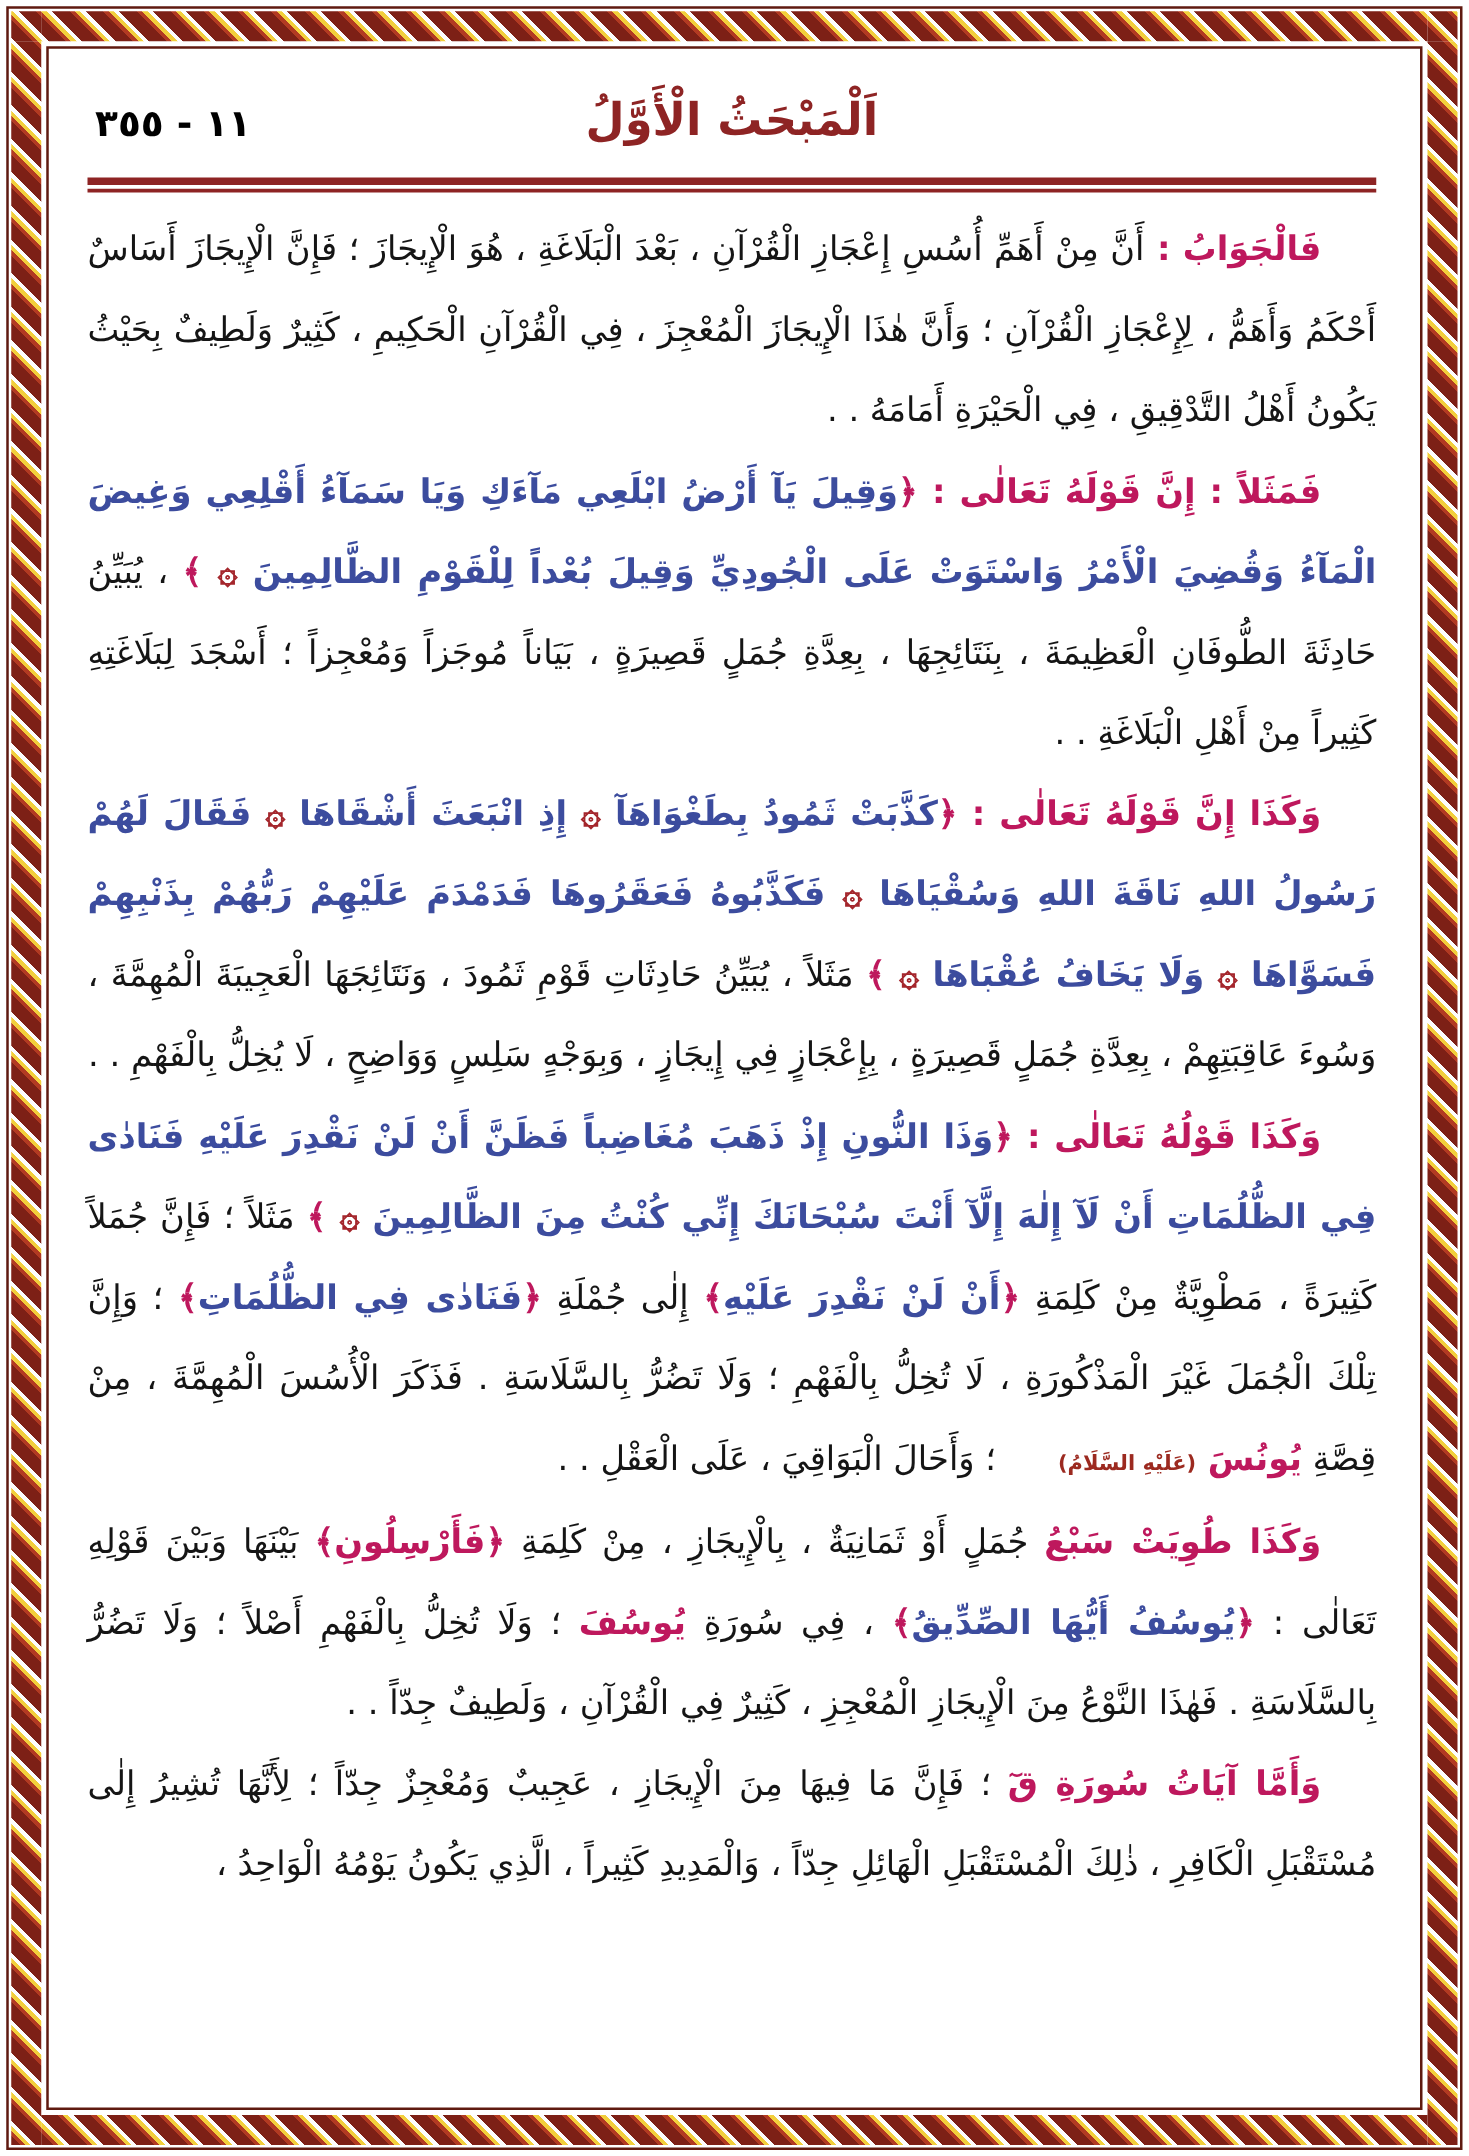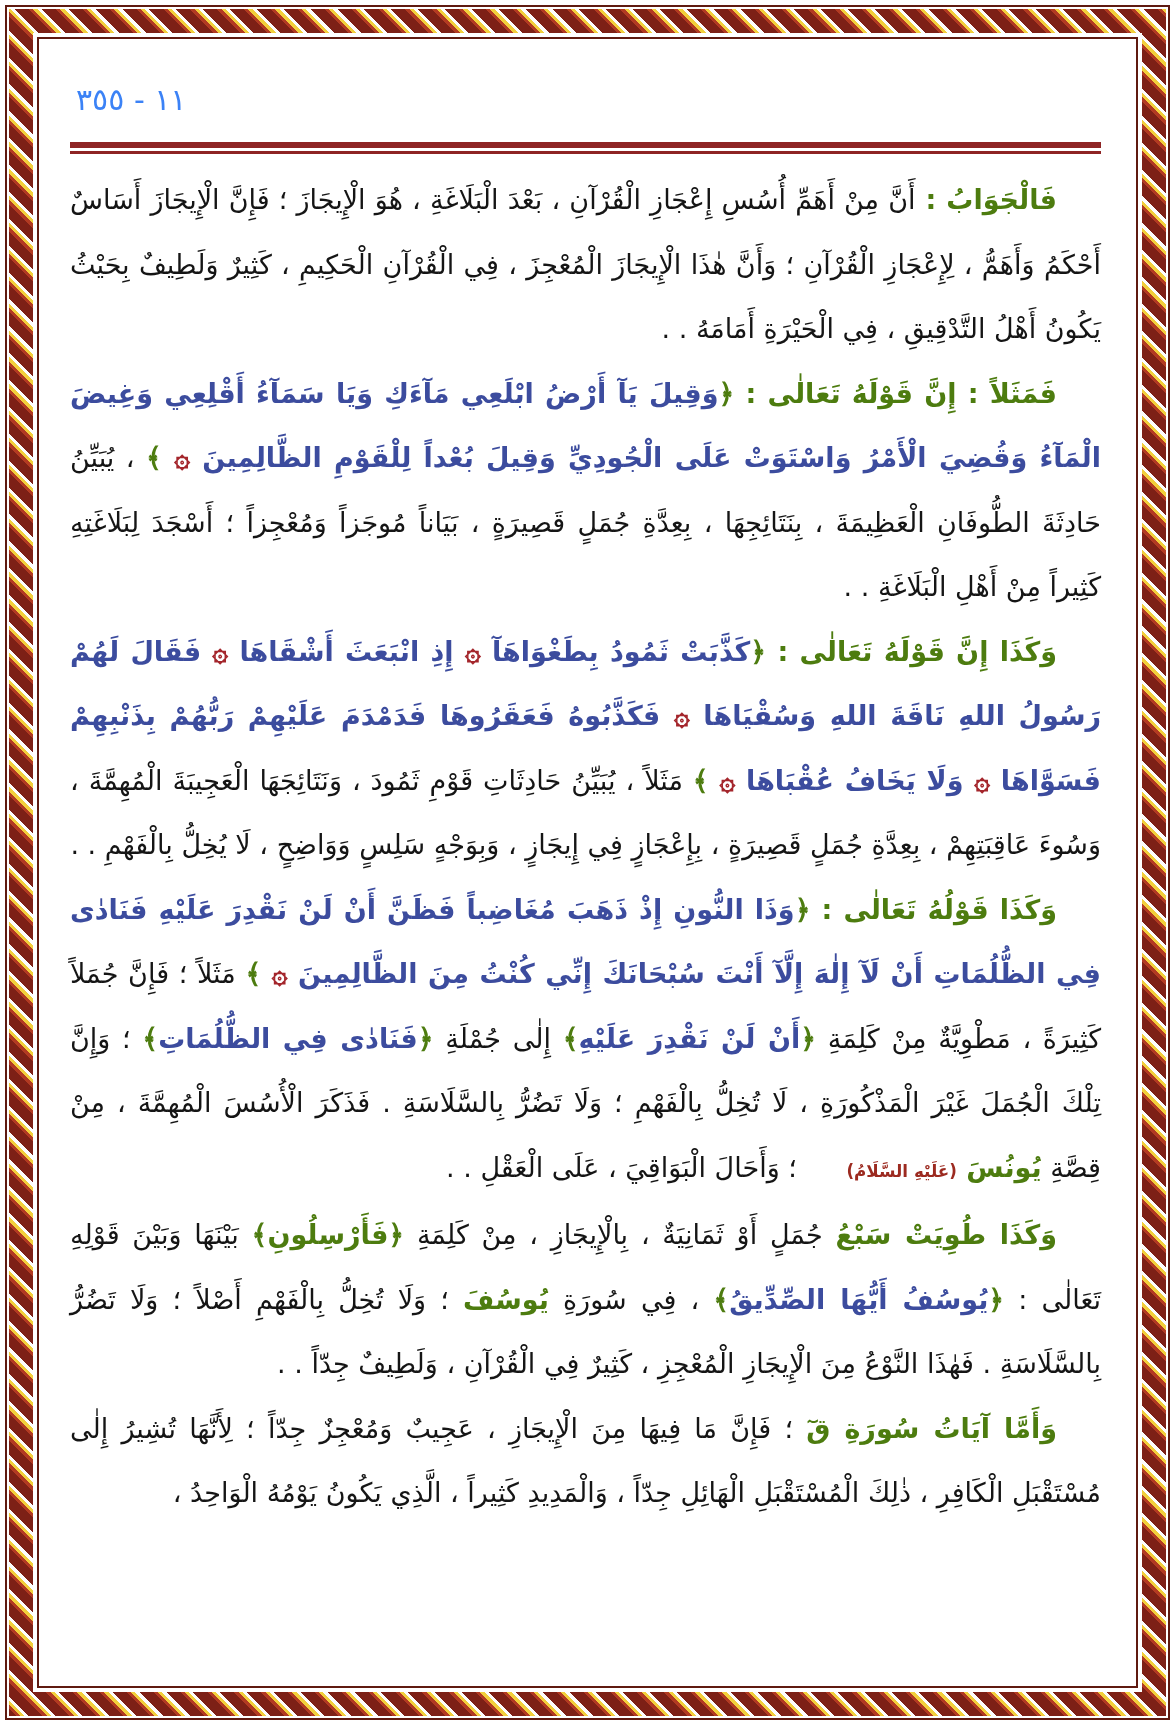--- a/index.html
+++ b/index.html
@@ -32,60 +32,61 @@
   }
   .header-row{position:relative;height:72px;}
   .page-title{
     position:absolute;left:0;right:0;top:6px;
     text-align:center;
     font-size:36px;font-weight:bold;
     color:#8e2424;
   }
   .page-number{
     position:absolute;left:6px;top:12px;
-    font-size:30px;font-weight:normal;
-    color:#3b82f6;
+    font-size:30px;font-weight:bold;
+    color:#000000;
     direction:rtl;
   }
   .header-rule{
     height:3px;
     border-top:6px solid #8e2424;
     border-bottom:3px solid #8e2424;
     margin-bottom:14px;
   }
   .text-body{
     text-align:justify;
     color:#151515;
   }
   .para{
     margin:0;
     font-size:27px;
     line-height:64.5px;
     text-indent:44px;
     text-align:justify;
   }
   .seg-black{color:#151515;}
-  .seg-red{color:#4d7c0f;font-weight:bold;}
+  .seg-red{color:#be185d;font-weight:bold;}
   .seg-blue{color:#3c4c9e;font-weight:bold;}
   .seg-rosette{color:#a4262c;font-weight:bold;}
   .seg-red-small{color:#9c2a20;font-weight:bold;font-size:0.62em;margin-left:41px;}
 </style>
 </head>
 <body>
 
 <div class="page">
 
   <div class="frame-band"></div>
   <div class="frame-outer"></div>
   <div class="frame-inner"></div>
 
   <div class="content">
 
     <div class="header-row">
       <div class="page-number">١١ - ٣٥٥</div>
+      <div class="page-title">اَلْمَبْحَثُ الْأَوَّلُ</div>
     </div>
 
     <div class="header-rule"></div>
 
     <div class="text-body">
         <p class="para"><span class="seg-red">فَالْجَوَابُ : </span><span class="seg-black">أَنَّ مِنْ أَهَمِّ أُسُسِ إِعْجَازِ الْقُرْآنِ ، بَعْدَ الْبَلَاغَةِ ، هُوَ الْإِيجَازَ ؛ فَإِنَّ الْإِيجَازَ أَسَاسٌ أَحْكَمُ وَأَهَمُّ ، لِإِعْجَازِ الْقُرْآنِ ؛ وَأَنَّ هٰذَا الْإِيجَازَ الْمُعْجِزَ ، فِي الْقُرْآنِ الْحَكِيمِ ، كَثِيرٌ وَلَطِيفٌ بِحَيْثُ يَكُونُ أَهْلُ التَّدْقِيقِ ، فِي الْحَيْرَةِ أَمَامَهُ . .</span></p>
         <p class="para"><span class="seg-red">فَمَثَلاً : إِنَّ قَوْلَهُ تَعَالٰى : ﴿</span><span class="seg-blue">وَقِيلَ يَآ أَرْضُ ابْلَعِي مَآءَكِ وَيَا سَمَآءُ أَقْلِعِي وَغِيضَ الْمَآءُ وَقُضِيَ الْأَمْرُ وَاسْتَوَتْ عَلَى الْجُودِيِّ وَقِيلَ بُعْداً لِلْقَوْمِ الظَّالِمِينَ </span><span class="seg-rosette">۞</span><span class="seg-red"> ﴾</span><span class="seg-black"> ، يُبَيِّنُ حَادِثَةَ الطُّوفَانِ الْعَظِيمَةَ ، بِنَتَائِجِهَا ، بِعِدَّةِ جُمَلٍ قَصِيرَةٍ ، بَيَاناً مُوجَزاً وَمُعْجِزاً ؛ أَسْجَدَ لِبَلَاغَتِهِ كَثِيراً مِنْ أَهْلِ الْبَلَاغَةِ . .</span></p>
         <p class="para"><span class="seg-red">وَكَذَا إِنَّ قَوْلَهُ تَعَالٰى : ﴿</span><span class="seg-blue">كَذَّبَتْ ثَمُودُ بِطَغْوَاهَآ </span><span class="seg-rosette">۞</span><span class="seg-blue"> إِذِ انْبَعَثَ أَشْقَاهَا </span><span class="seg-rosette">۞</span><span class="seg-blue"> فَقَالَ لَهُمْ رَسُولُ اللهِ نَاقَةَ اللهِ وَسُقْيَاهَا </span><span class="seg-rosette">۞</span><span class="seg-blue"> فَكَذَّبُوهُ فَعَقَرُوهَا فَدَمْدَمَ عَلَيْهِمْ رَبُّهُمْ بِذَنْبِهِمْ فَسَوَّاهَا </span><span class="seg-rosette">۞</span><span class="seg-blue"> وَلَا يَخَافُ عُقْبَاهَا </span><span class="seg-rosette">۞</span><span class="seg-red"> ﴾</span><span class="seg-black"> مَثَلاً ، يُبَيِّنُ حَادِثَاتِ قَوْمِ ثَمُودَ ، وَنَتَائِجَهَا الْعَجِيبَةَ الْمُهِمَّةَ ، وَسُوءَ عَاقِبَتِهِمْ ، بِعِدَّةِ جُمَلٍ قَصِيرَةٍ ، بِإِعْجَازٍ فِي إِيجَازٍ ، وَبِوَجْهٍ سَلِسٍ وَوَاضِحٍ ، لَا يُخِلُّ بِالْفَهْمِ . .</span></p>
         <p class="para"><span class="seg-red">وَكَذَا قَوْلُهُ تَعَالٰى : ﴿</span><span class="seg-blue">وَذَا النُّونِ إِذْ ذَهَبَ مُغَاضِباً فَظَنَّ أَنْ لَنْ نَقْدِرَ عَلَيْهِ فَنَادٰى فِي الظُّلُمَاتِ أَنْ لَآ إِلٰهَ إِلَّآ أَنْتَ سُبْحَانَكَ إِنِّي كُنْتُ مِنَ الظَّالِمِينَ </span><span class="seg-rosette">۞</span><span class="seg-red"> ﴾</span><span class="seg-black"> مَثَلاً ؛ فَإِنَّ جُمَلاً كَثِيرَةً ، مَطْوِيَّةٌ مِنْ كَلِمَةِ </span><span class="seg-red">﴿</span><span class="seg-blue">أَنْ لَنْ نَقْدِرَ عَلَيْهِ</span><span class="seg-red">﴾</span><span class="seg-black"> إِلٰى جُمْلَةِ </span><span class="seg-red">﴿</span><span class="seg-blue">فَنَادٰى فِي الظُّلُمَاتِ</span><span class="seg-red">﴾</span><span class="seg-black"> ؛ وَإِنَّ تِلْكَ الْجُمَلَ غَيْرَ الْمَذْكُورَةِ ، لَا تُخِلُّ بِالْفَهْمِ ؛ وَلَا تَضُرُّ بِالسَّلَاسَةِ . فَذَكَرَ الْأُسُسَ الْمُهِمَّةَ ، مِنْ قِصَّةِ </span><span class="seg-red">يُونُسَ </span><span class="seg-red-small">(عَلَيْهِ السَّلَامُ)</span><span class="seg-black"> ؛ وَأَحَالَ الْبَوَاقِيَ ، عَلَى الْعَقْلِ . .</span></p>
         <p class="para"><span class="seg-red">وَكَذَا طُوِيَتْ سَبْعُ</span><span class="seg-black"> جُمَلٍ أَوْ ثَمَانِيَةٌ ، بِالْإِيجَازِ ، مِنْ كَلِمَةِ </span><span class="seg-red">﴿فَأَرْسِلُونِ﴾</span><span class="seg-black"> بَيْنَهَا وَبَيْنَ قَوْلِهِ تَعَالٰى : </span><span class="seg-red">﴿</span><span class="seg-blue">يُوسُفُ أَيُّهَا الصِّدِّيقُ</span><span class="seg-red">﴾</span><span class="seg-black"> ، فِي سُورَةِ </span><span class="seg-red">يُوسُفَ</span><span class="seg-black"> ؛ وَلَا تُخِلُّ بِالْفَهْمِ أَصْلاً ؛ وَلَا تَضُرُّ بِالسَّلَاسَةِ . فَهٰذَا النَّوْعُ مِنَ الْإِيجَازِ الْمُعْجِزِ ، كَثِيرٌ فِي الْقُرْآنِ ، وَلَطِيفٌ جِدّاً . .</span></p>

